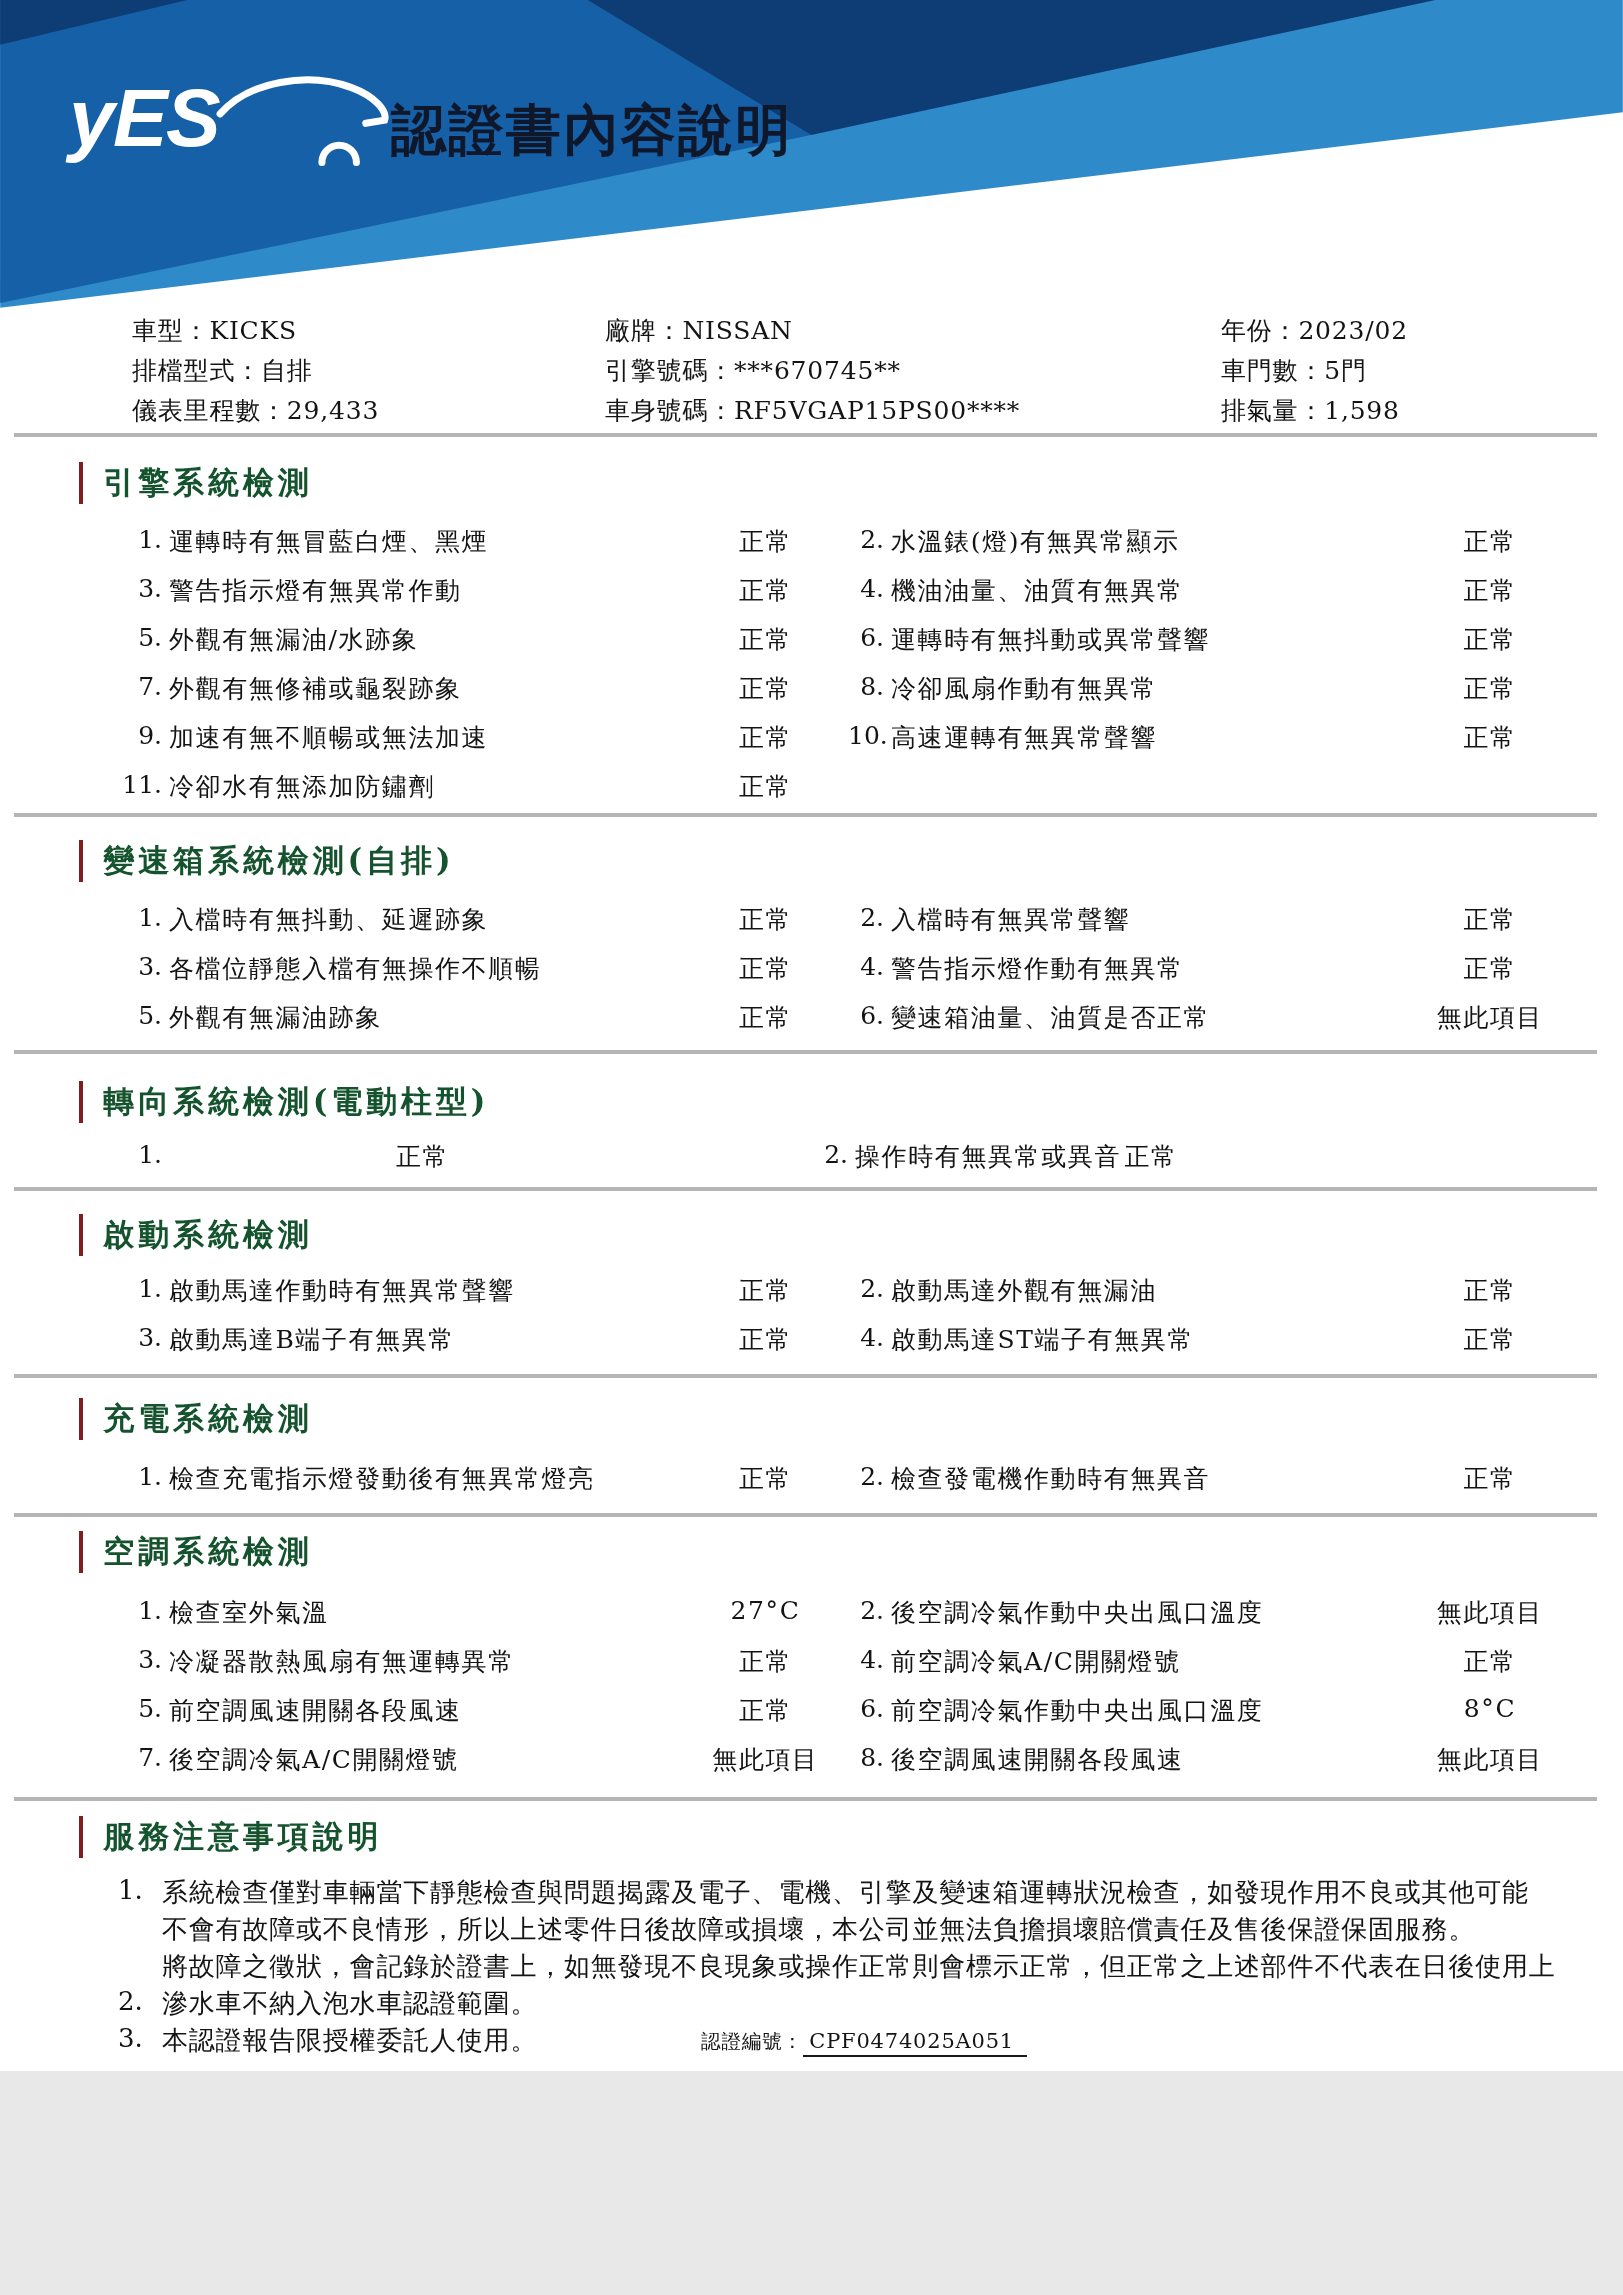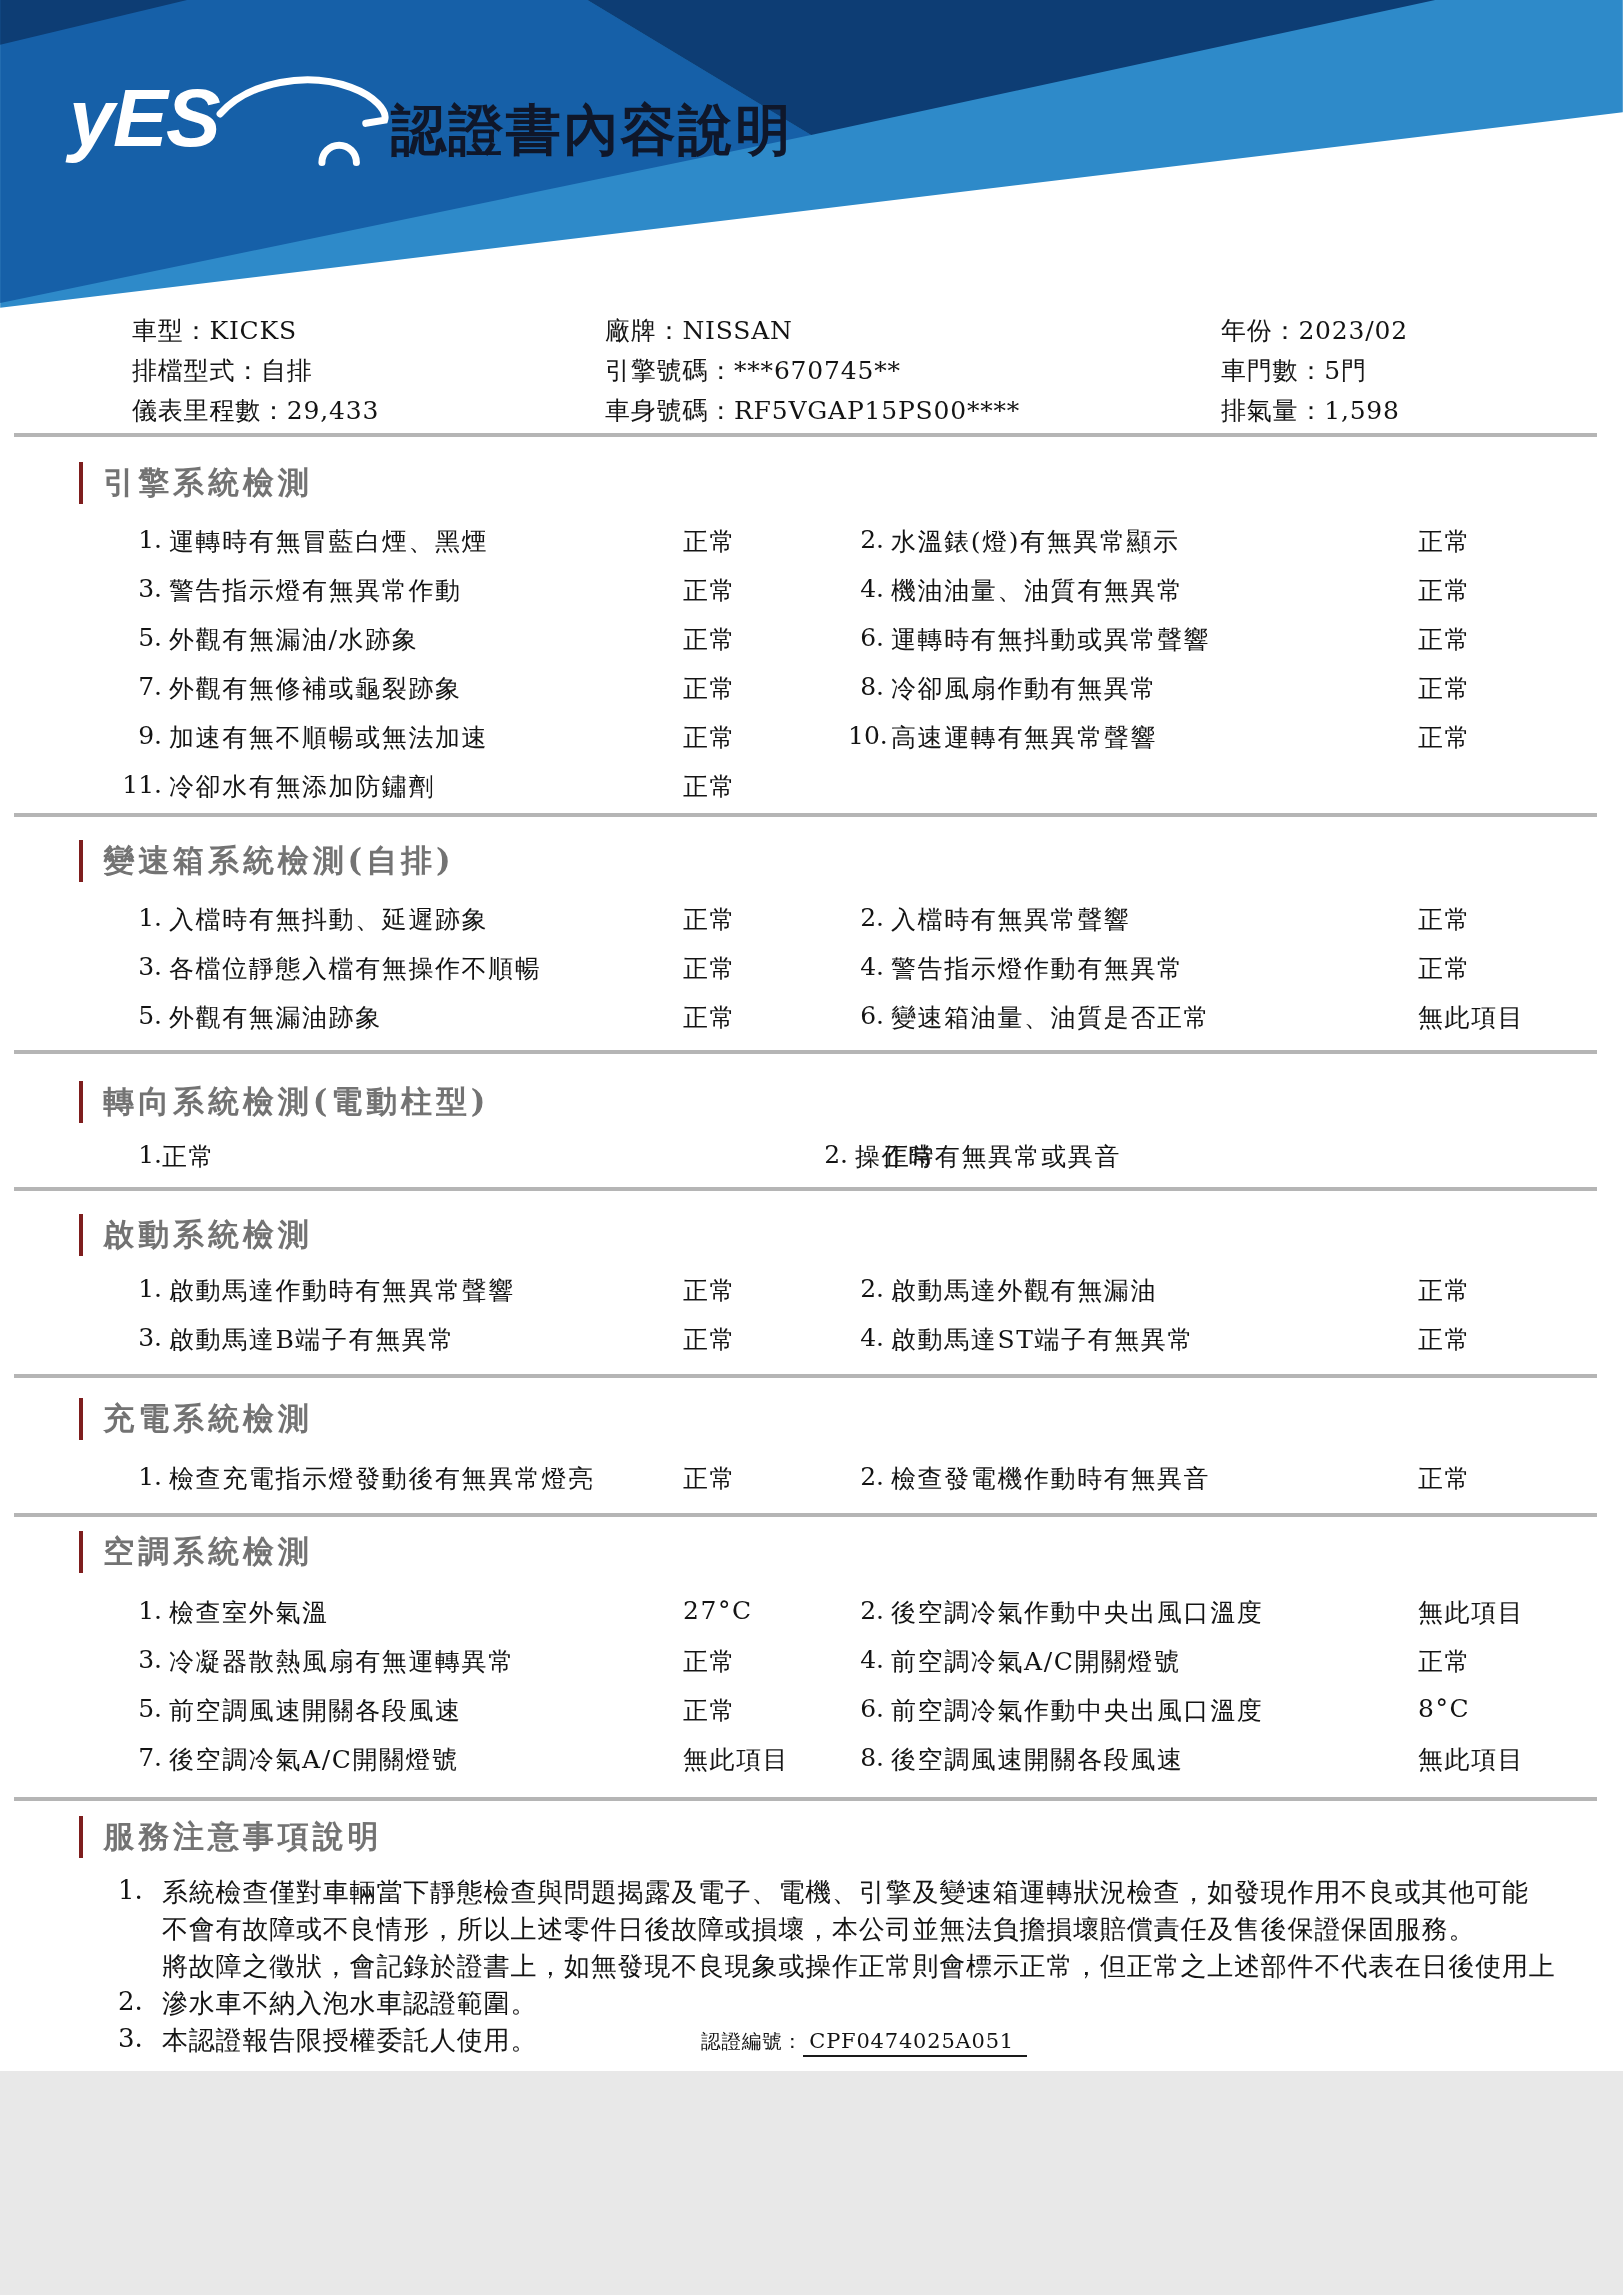--- a/index.html
+++ b/index.html
@@ -17,29 +17,29 @@
              letter-spacing:2.4px;font-family:"DejaVu Serif","Liberation Serif",serif;}
   
   .info-grid{position:absolute;left:132px;top:314px;display:grid;
              grid-template-columns:473px 616px 361px;grid-auto-rows:40px;
              font-size:25px;letter-spacing:0.8px;}
   .info-grid div{white-space:nowrap;}
   
   .divider{position:absolute;left:14px;width:1583px;height:3.9px;background:#b5b5b5;}
   
   .sec-title{position:absolute;left:79px;display:flex;align-items:center;
-             color:#737373;font-size:31px;font-weight:bold;letter-spacing:3.9px;}
+             color:#14532d;font-size:31px;font-weight:bold;letter-spacing:3.9px;}
   .sec-title .bar{width:3.9px;height:42px;background:#7e1e1e;margin-right:20.4px;flex:none;}
   
   .items{position:absolute;left:0;width:1623px;display:grid;
          grid-template-columns:162px 521px 165px 36px 534px 144px;
          grid-auto-rows:49px;font-size:25px;align-items:start;}
   .items .num{text-align:right;white-space:nowrap;}
   .items .lbl{padding-left:7px;letter-spacing:1.6px;white-space:nowrap;}
-  .items .res{letter-spacing:1.6px;white-space:nowrap;}
+  .items .res{text-align:center;letter-spacing:1.6px;white-space:nowrap;}
   
   .notes-block{position:absolute;left:118px;top:1875px;width:1476px;font-size:26px;}
   .note-line{display:flex;height:37px;align-items:flex-start;}
   .note-no{width:44px;flex:none;}
   .note-text{letter-spacing:0.8px;white-space:nowrap;}
   .cert-line{position:absolute;left:701px;top:2028px;white-space:nowrap;}
   .cert-label{font-size:19.6px;letter-spacing:0.8px;}
   .cert-no{font-size:21px;letter-spacing:0.8px;border-bottom:2.4px solid #1a1a1a;
            padding:0 12.6px 2.4px 6.3px;text-align:right;}
   .page-num{position:absolute;left:1525px;top:2169px;font-size:31px;

